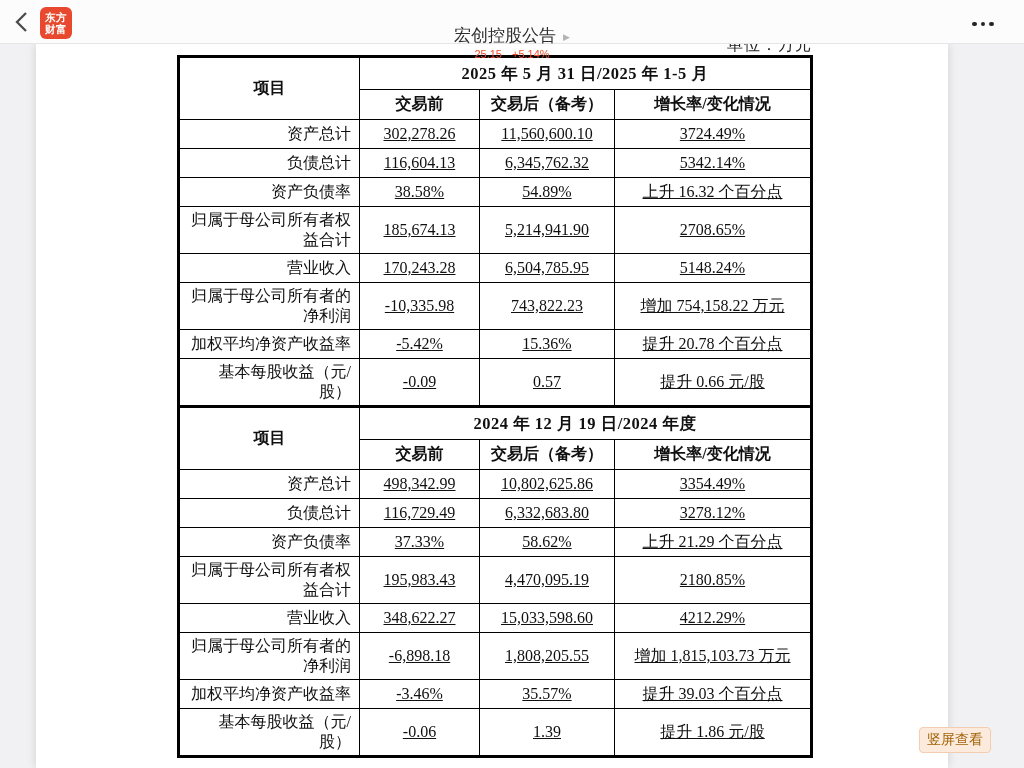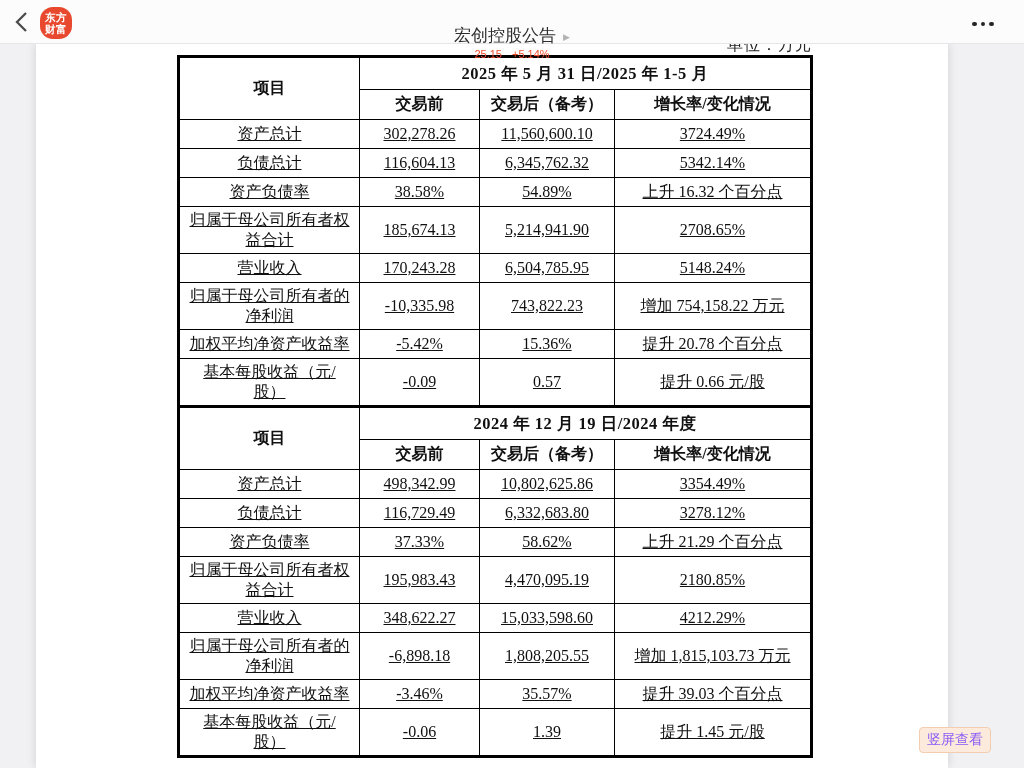--- a/index.html
+++ b/index.html
@@ -7,21 +7,21 @@
   body { font-family:"Liberation Sans", sans-serif; background:#f1f1f4; position:relative; }
 
   
   .navbar {
     position:absolute; left:0; top:0; width:1024px; height:44px;
     background:#fcfcfc; border-bottom:1px solid #e6e6e9; z-index:20;
   }
   .back-btn { position:absolute; left:12px; top:10px; width:22px; height:24px; cursor:pointer; }
   .app-logo {
     position:absolute; left:40px; top:7px; width:32px; height:32px;
-    background:#e8492e; border-radius:13px; color:#fff; font-weight:bold;
+    background:#e8492e; border-radius:6px; color:#fff; font-weight:bold;
     font-size:10.5px; line-height:12px; text-align:center; padding-top:4px;
     letter-spacing:0.5px;
   }
   .nav-center { position:absolute; left:0; top:16px; width:100%; text-align:center; }
   .nav-title {
     display:inline-block; margin-top:8px; font-size:17px; color:#2d2d2d; cursor:pointer;
   }
   .nav-title .tri { display:inline-block; font-size:9px; color:#b3b3b3; margin-left:7px; vertical-align:1px; }
   .nav-quote { margin-top:1px; font-size:11px; color:#ee4e2e; }
   .nav-quote .chg { margin-left:10px; }
@@ -49,28 +49,28 @@
     color:#101010; border:3px solid #000;
   }
   table.fin-table.second { margin-top:-3px; }
   .fin-table th, .fin-table td { border:1.5px solid #000; font-size:16px; }
   .fin-table thead tr.period-row th { border-bottom-width:1px; }
   .fin-table th { font-weight:bold; text-align:center; }
   .fin-table th.item-h { height:61px; }
   .fin-table th.period-h { height:33px; font-size:16.5px; letter-spacing:0.5px; }
   .fin-table th.sub-h { height:30px; }
   .fin-table td { height:29px; padding:3px 8px; line-height:20px; }
-  .fin-table td.c-item { text-align:center;text-decoration:underline; }
+  .fin-table td.c-item { text-align:right; }
   .fin-table td.c-num { text-align:center;text-decoration:underline; }
 
   
   .portrait-btn {
     position:absolute; right:33px; bottom:15px; z-index:30;
     background:#fcebdc; border:1px solid #f3cdb1; border-radius:4px;
-    color:#8b5cf6; font-size:14px; padding:3px 7px; cursor:pointer;
+    color:#a16207; font-size:14px; padding:3px 7px; cursor:pointer;
     font-family:"Liberation Sans",sans-serif;
   }
 </style>
 </head>
 <body>
 
 <div class="navbar">
   <div class="back-btn">
     <svg width="22" height="24" viewBox="0 0 22 24">
       <polyline points="14,3 5,12 14,21" fill="none" stroke="#4c4c4c" stroke-width="2.3"></polyline>
@@ -226,21 +226,21 @@
           <tr>
             <td class="c-item">加权平均净资产收益率</td>
             <td class="c-num">-3.46%</td>
             <td class="c-num">35.57%</td>
             <td class="c-num">提升 39.03 个百分点</td>
           </tr>
           <tr>
             <td class="c-item">基本每股收益（元/股）</td>
             <td class="c-num">-0.06</td>
             <td class="c-num">1.39</td>
-            <td class="c-num">提升 1.45 元/股</td>
+            <td class="c-num">提升 1.86 元/股</td>
           </tr>
         </tbody>
     </table>
 
   </div>
 </div>
 
 <div class="portrait-btn">竖屏查看</div>
 
 </body></html>

